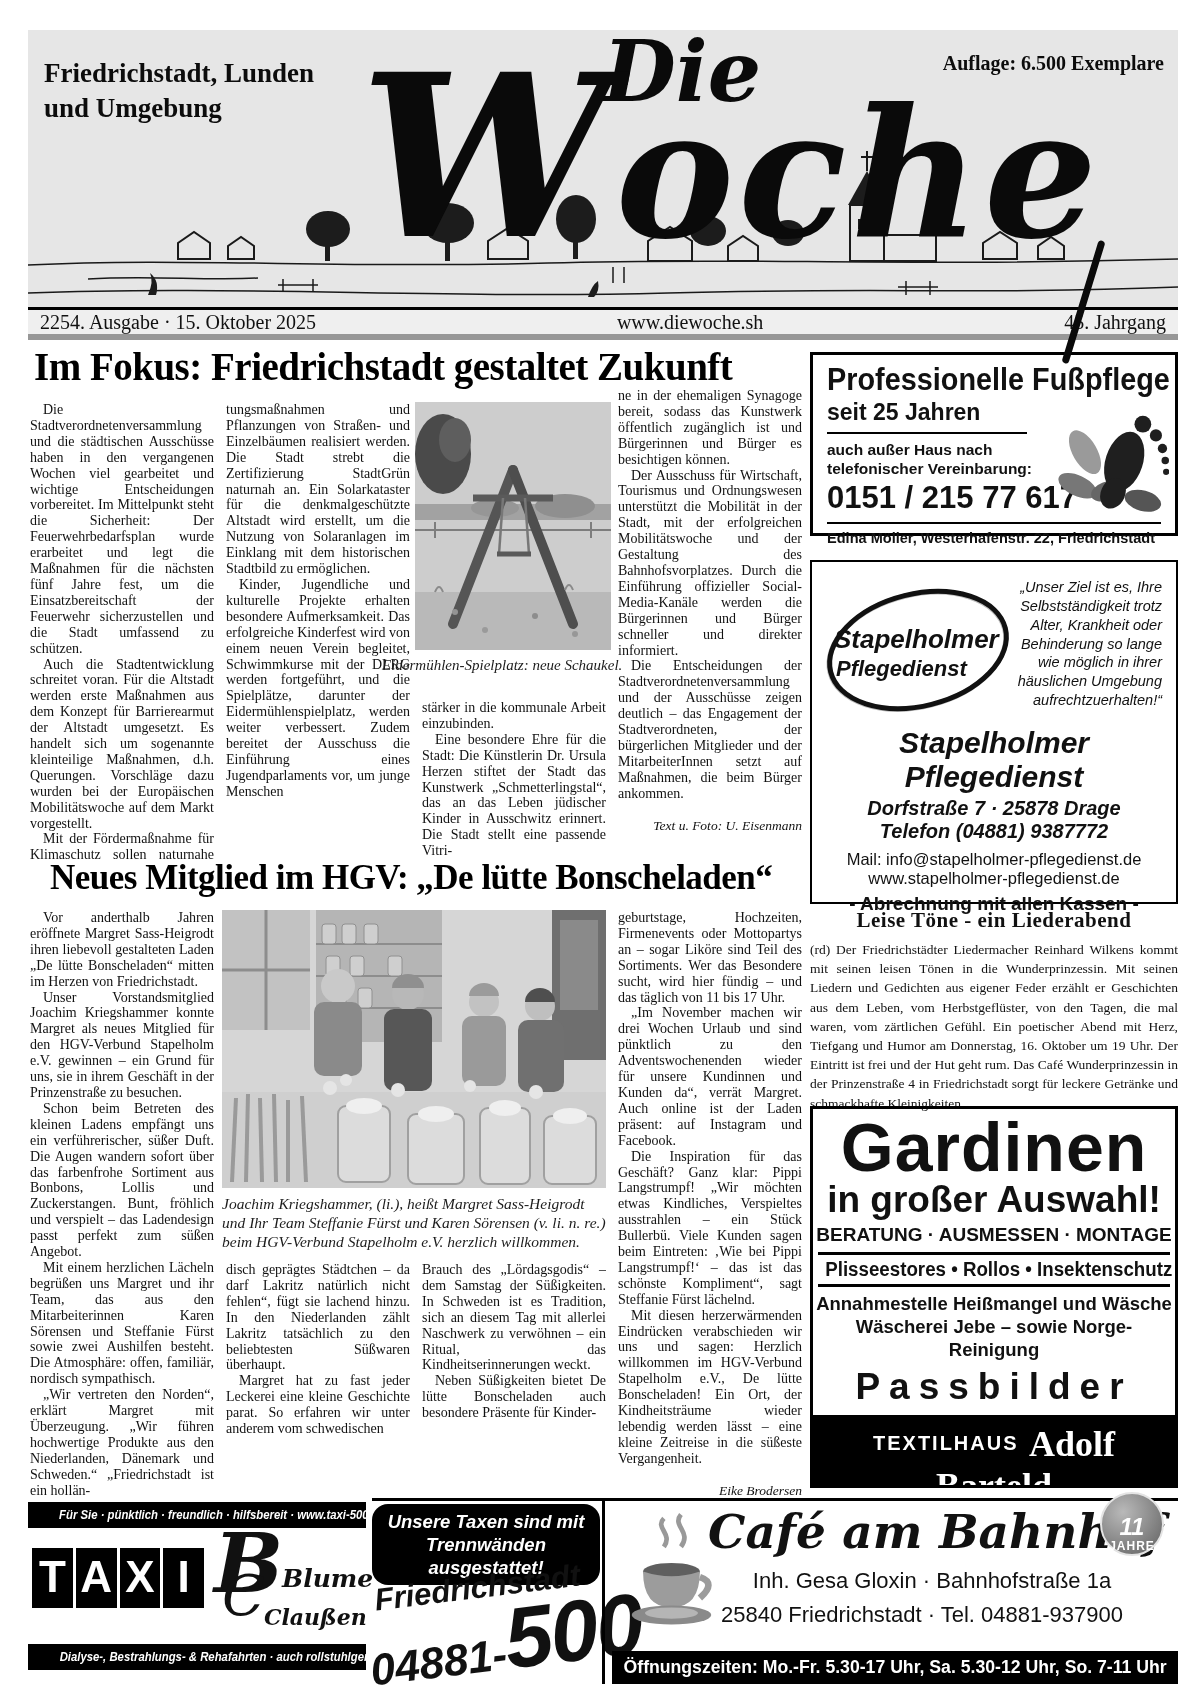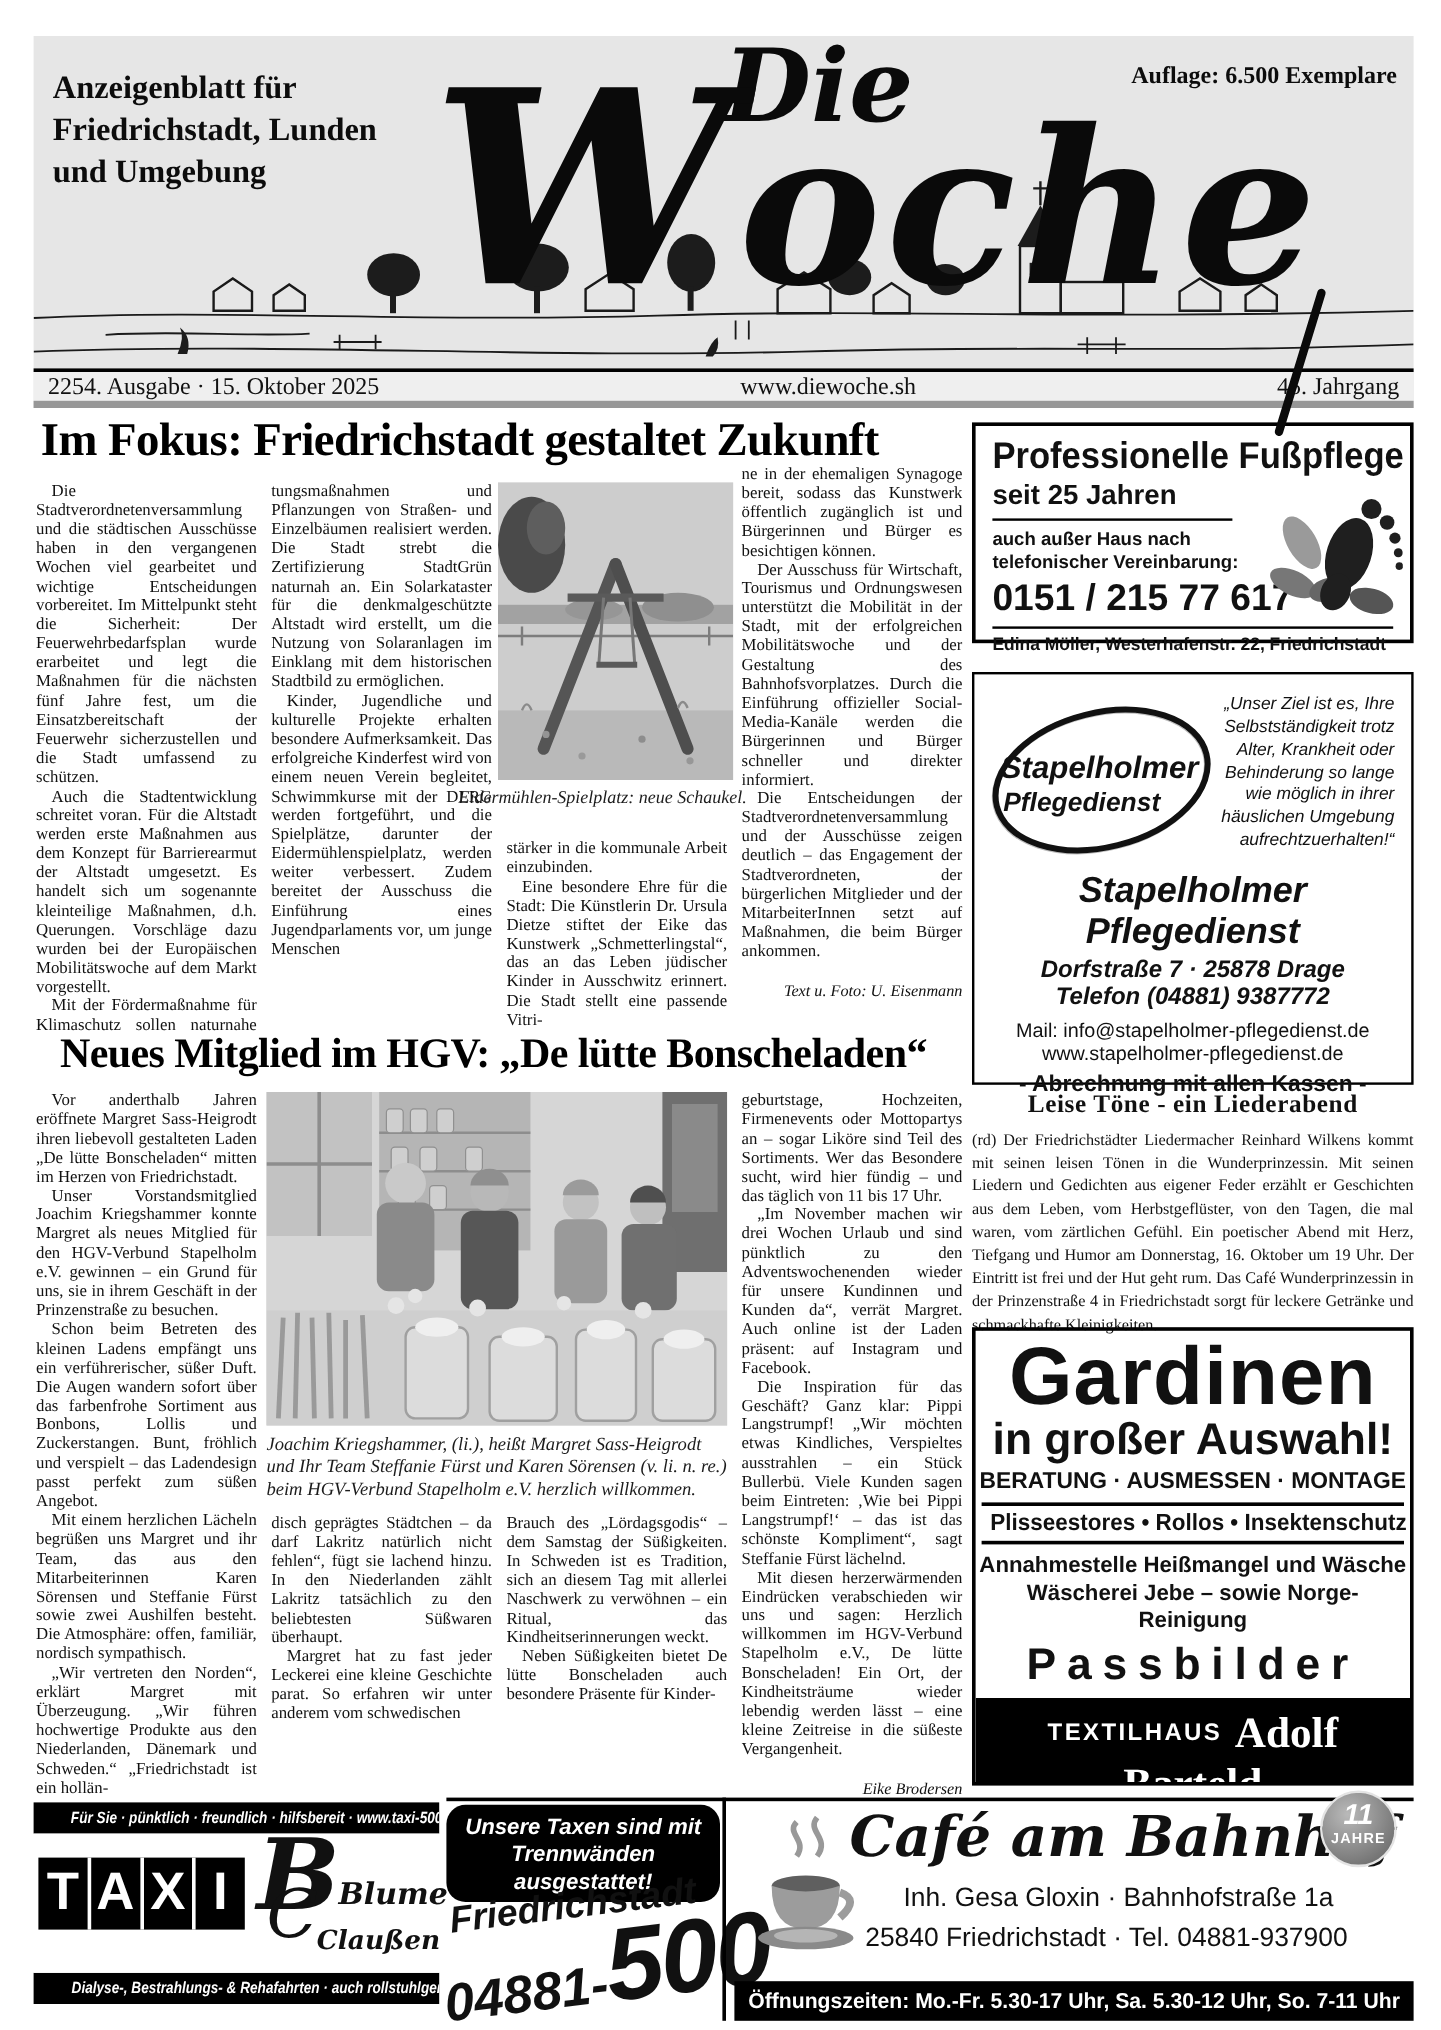--- a/index.html
+++ b/index.html
@@ -95,35 +95,34 @@
   #ad-mid .phone .p2{font-size:86px;font-weight:bold;font-style:italic;letter-spacing:-2px;}
   .bottom-rule{position:absolute;left:372px;top:1498px;width:806px;height:3px;background:#000;}
   .bottom-divider{position:absolute;left:602px;top:1498px;width:3px;height:186px;background:#000;}
   #ad-cafe{position:absolute;left:612px;top:1502px;width:566px;height:182px;font-family:"Liberation Sans",sans-serif;}
   #ad-cafe .cup{position:absolute;left:14px;top:8px;width:90px;height:138px;}
   #ad-cafe .name{position:absolute;left:96px;top:2px;width:400px;text-align:center;font-family:"DejaVu Serif",serif;
         font-size:47px;font-weight:bold;font-style:italic;white-space:nowrap;}
   .badge{position:absolute;left:488px;top:-10px;width:64px;height:64px;border-radius:50%;
         background:radial-gradient(circle at 35% 30%,#b9b9b9,#5f5f5f);color:#fff;text-align:center;
         border:2px solid #e4e4e4;box-sizing:border-box;}
-  .badge .b1{font-size:24px;font-weight:bold;font-style:italic;margin-top:7px;line-height:1;}
+  .badge .b1{font-size:24px;font-weight:bold;font-style:italic;margin-top:21px;line-height:1;}
   .badge .b2{font-size:12px;font-weight:bold;letter-spacing:1px;line-height:1.2;}
   #ad-cafe .own{position:absolute;left:90px;top:66px;width:460px;text-align:center;font-size:22px;}
   #ad-cafe .ad2{position:absolute;left:70px;top:100px;width:480px;text-align:center;font-size:22px;}
   #ad-cafe .hours{position:absolute;left:0;bottom:0;width:100%;height:33px;background:#000;color:#fff;
         font-weight:bold;font-size:18px;line-height:33px;text-align:center;font-style:normal;}
 </style>
 </head>
 <body>
 
 <div id="page">
 
   <div id="header">
     <div class="tagline">
-      <div>Anzeigenblatt für</div>
       <div>Friedrichstadt, Lunden</div>
       <div>und Umgebung</div>
     </div>
     <div class="circulation">Auflage: 6.500 Exemplare</div>
 
     <svg class="skyline" viewBox="0 0 1150 160" preserveAspectRatio="none">
       <g stroke="#1a1a1a" fill="none" stroke-width="1.5">
         <path d="M0,118 C150,110 320,122 520,116 S860,120 1150,112"></path>
         <path d="M0,146 C200,138 420,152 640,146 S940,148 1150,140"></path>
         <path d="M60,132 C120,128 180,134 230,131"></path>
@@ -221,21 +220,21 @@
         <circle cx="70" cy="228" r="3" fill="#9a9a9a"></circle>
       <circle cx="120" cy="214" r="3" fill="#8d8d8d"></circle>
         <circle cx="160" cy="232" r="3" fill="#979797"></circle>
       <path d="M20,190 q4,-10 8,0 M150,188 q4,-10 8,0" stroke="#8a8a8a" stroke-width="2" fill="none"></path>
     </svg>
   </div>
   <div class="caption" style="left:382px;top:656px;width:260px;">Eidermühlen-Spielplatz: neue Schaukel.</div>
 
   <div class="col" style="left:422px;top:700px;height:160px;">
     <p>stärker in die kommunale Arbeit einzubinden.</p>
-    <p class="ind">Eine besondere Ehre für die Stadt: Die Künstlerin Dr. Ursula Dietze stiftet der Eike das Kunstwerk „Schmetterlingstal“, das an das Leben jüdischer Kinder in Ausschwitz erinnert. Die Stadt stellt eine passende Vitri-</p>
+    <p class="ind">Eine besondere Ehre für die Stadt: Die Künstlerin Dr. Ursula Herzen stiftet der Stadt das Kunstwerk „Schmetterlingstal“, das an das Leben jüdischer Kinder in Ausschwitz erinnert. Die Stadt stellt eine passende Vitri-</p>
   </div>
   <div class="col" style="left:618px;top:388px;height:458px;">
     <p>ne in der ehemaligen Synagoge bereit, sodass das Kunstwerk öffentlich zugänglich ist und Bürgerinnen und Bürger es besichtigen können.</p>
     <p class="ind">Der Ausschuss für Wirtschaft, Tourismus und Ordnungswesen unterstützt die Mobilität in der Stadt, mit der erfolgreichen Mobilitätswoche und der Gestaltung des Bahnhofsvorplatzes. Durch die Einführung offizieller Social-Media-Kanäle werden die Bürgerinnen und Bürger schneller und direkter informiert.</p>
     <p class="ind">Die Entscheidungen der Stadtverordnetenversammlung und der Ausschüsse zeigen deutlich – das Engagement der Stadtverordneten, der bürgerlichen Mitglieder und der MitarbeiterInnen setzt auf Maßnahmen, die beim Bürger ankommen.</p>
     <div class="byline">Text u. Foto: U. Eisenmann</div>
   </div>
 
   <div class="headline" style="left:50px;top:858px;font-size:35px;">Neues Mitglied im HGV: „De lütte Bonscheladen“</div>
 

